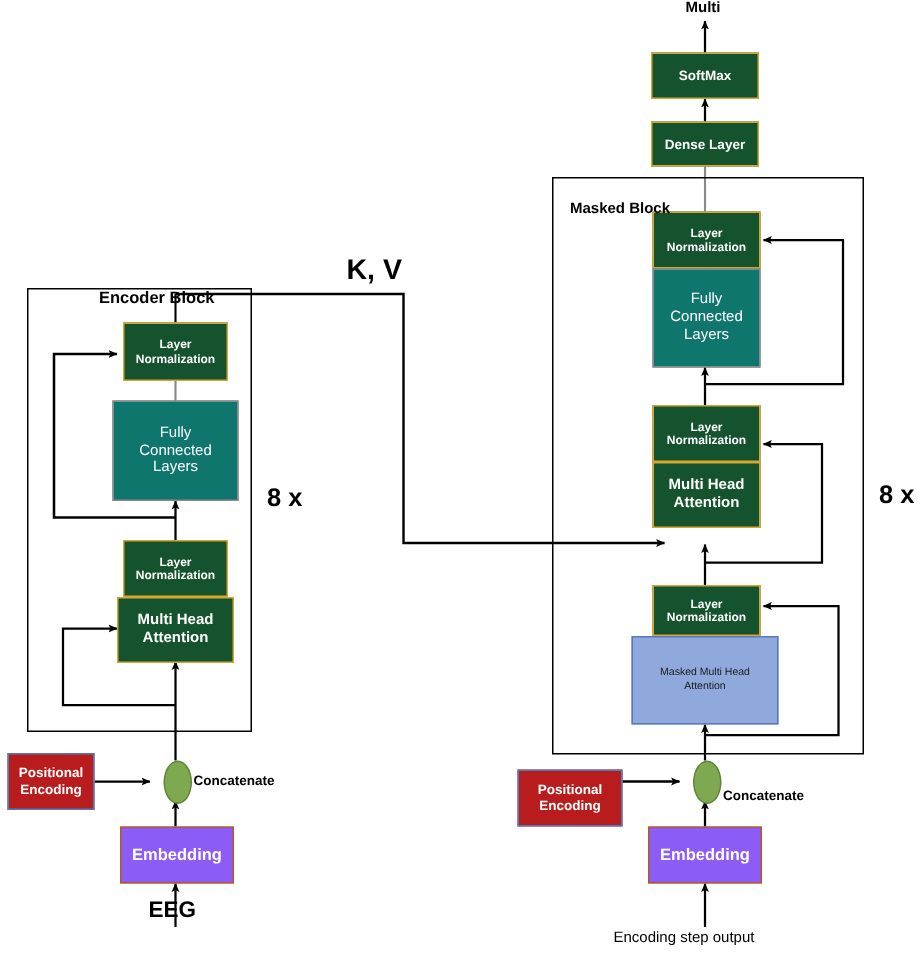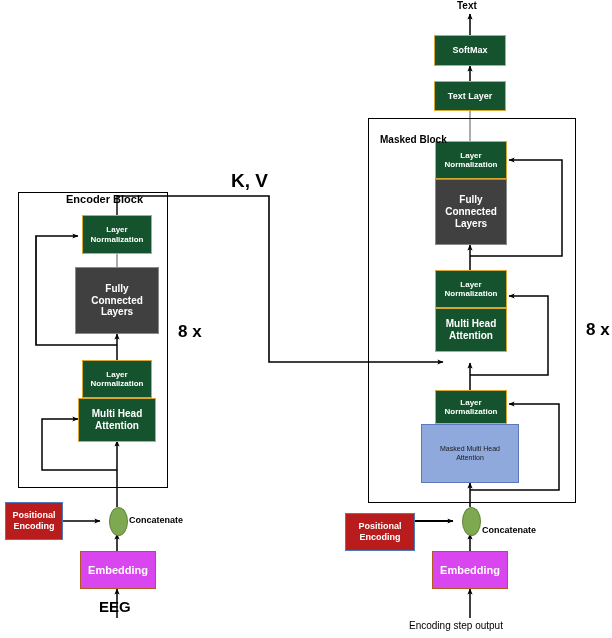--- a/index.html
+++ b/index.html
@@ -38,40 +38,40 @@
     display: block;
     width: 100%;
   }
   .amber {
     background: #14532d;
     border: 1px solid #D9A62F;
     color: #ffffff;
     font-weight: bold;
   }
   .gray {
-    background: #404040;
+    background: #0f766e;
     border: 1px solid #8A8A8A;
     color: #ffffff;
-    font-weight: bold;
+    font-weight: normal;
     text-align: center;
   }
   .blue {
     background: #b91c1c;
     border: 1px solid #4E7CB8;
     color: #ffffff;
     font-weight: bold;
   }
   .bluelight {
     background: #8FA9DC;
     border: 1px solid #5B78BC;
     color: #1a1a1a;
     font-weight: normal;
   }
   .orange {
-    background: #d946ef;
+    background: #8b5cf6;
     border: 1px solid #B35A1E;
     color: #ffffff;
     font-weight: bold;
   }
   .group-box {
     position: absolute;
     box-sizing: border-box;
     border: 1.4px solid #000000;
     background: transparent;
     z-index: 1;
@@ -212,28 +212,28 @@
 
   <div class="plain-label" style="left:231px; top:170px; font-size:19px;">K, V</div>
 
   <div class="group-box" style="left:368px; top:118px; width:208px; height:385px;"></div>
   <div class="plain-label" style="left:380px; top:133px; font-size:10px; line-height:1.35;">
     <span class="ln">Masked</span>
     <span class="ln">Block</span>
   </div>
   <div class="plain-label" style="left:586px; top:320px; font-size:17px;">8 x</div>
 
-  <div class="plain-label" style="left:457px; top:0px; font-size:10px;">Text</div>
+  <div class="plain-label" style="left:457px; top:0px; font-size:10px;">Multi</div>
 
   <div class="node amber" style="left:434px; top:35px; width:72px; height:31px; font-size:9px;">
     <span class="ln">SoftMax</span>
   </div>
 
   <div class="node amber" style="left:434px; top:81px; width:72px; height:30px; font-size:9px;">
-    <span class="ln">Text Layer</span>
+    <span class="ln">Dense Layer</span>
   </div>
 
   <div class="node amber" style="left:435px; top:141px; width:72px; height:38px; font-size:8px;">
     <span class="ln">Layer</span>
     <span class="ln">Normalization</span>
   </div>
 
   <div class="node gray" style="left:435px; top:179px; width:72px; height:66px; font-size:10px;">
     <span class="ln">Fully</span>
     <span class="ln">Connected</span>

